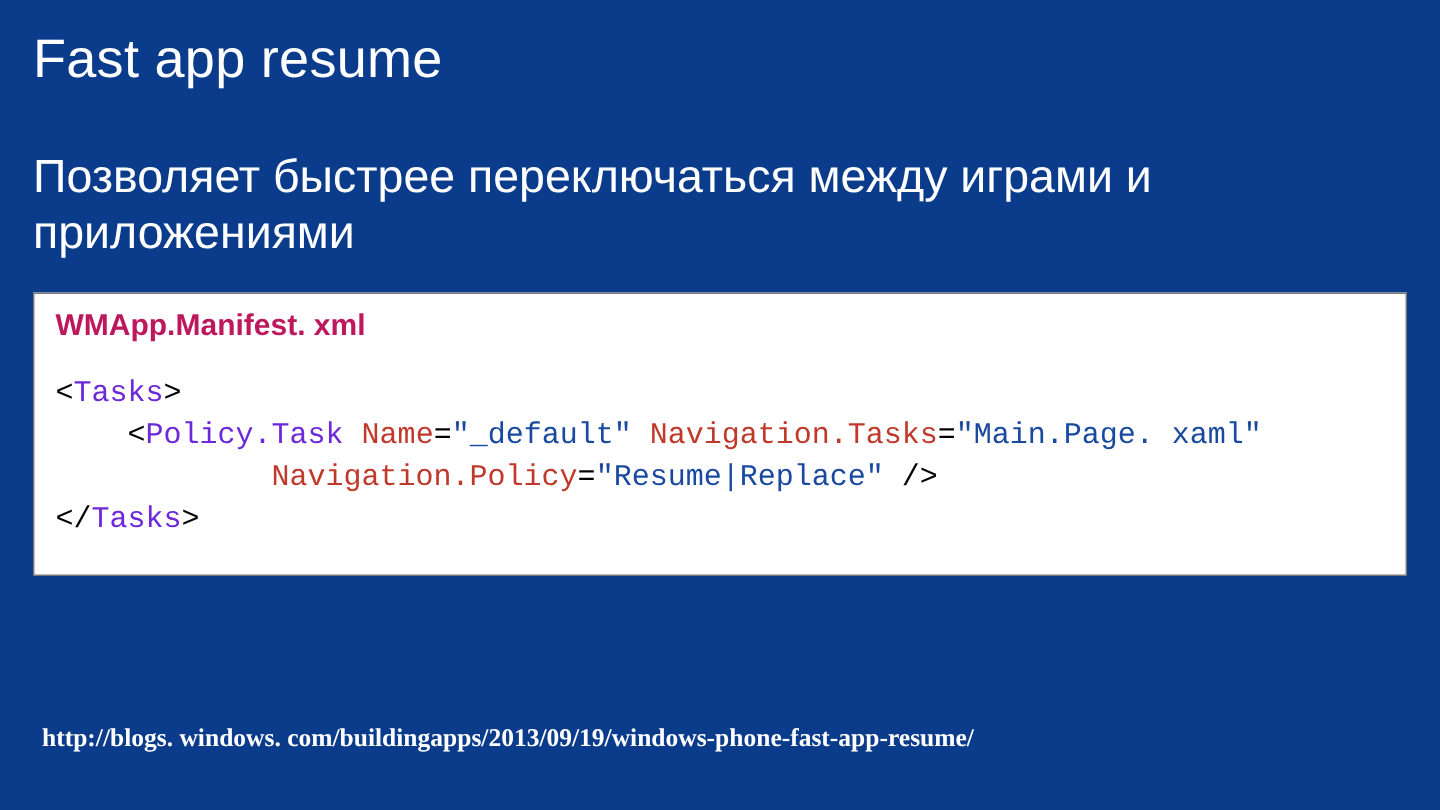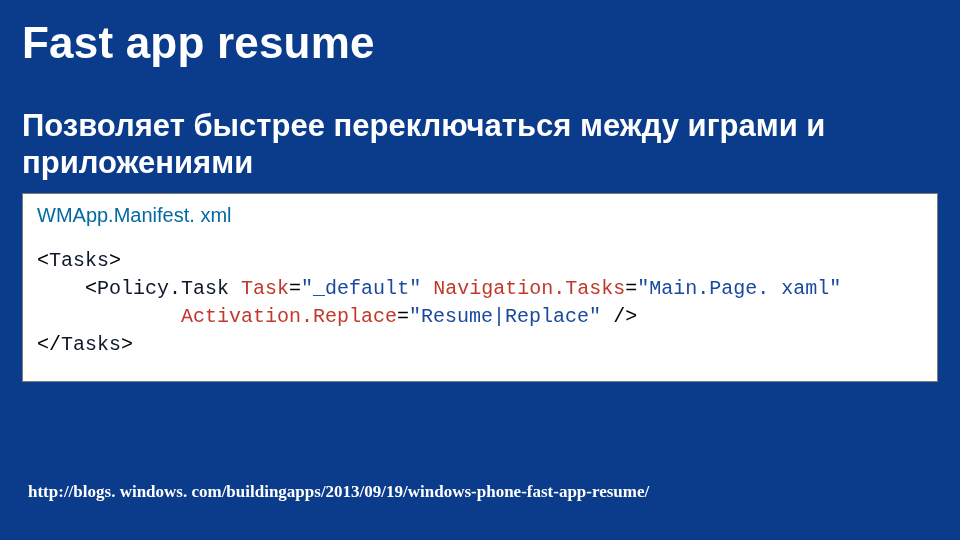--- a/index.html
+++ b/index.html
@@ -10,55 +10,55 @@
     color: #fff;
     overflow: hidden;
   }
   .slide {
     padding: 18px 22px 0 22px;
     width: 100%;
     height: 100%;
     position: relative;
   }
   .title {
-    font-size: 44px;
-    font-weight: 700;
+    font-size: 36px;
+    font-weight: 400;
     color: #ffffff;
     letter-spacing: 0.2px;
     margin-bottom: 40px;
   }
   .subtitle {
     font-size: 31px;
-    font-weight: 700;
+    font-weight: 400;
     color: #ffffff;
     line-height: 1.18;
-    margin-bottom: 12px;
+    margin-bottom: 22px;
   }
   .code-card {
     background: #ffffff;
     color: #000;
     border: 1px solid #7a7a7a;
     padding: 10px 14px 22px 14px;
     min-height: 170px;
   }
   .code-filename {
     font-family: "Segoe UI", Arial, sans-serif;
-    font-weight: 400;
+    font-weight: 700;
     font-size: 20px;
-    color: #0369a1;
+    color: #be185d;
     margin-bottom: 20px;
   }
   .code-block {
     font-family: "Courier New", Courier, monospace;
     font-size: 20px;
     line-height: 1.4;
     white-space: pre;
     color: #000;
   }
-  .tok-tag   { color: #0f172a; }
+  .tok-tag   { color: #6d28d9; }
   .tok-attr  { color: #c0392b; }
   .tok-val   { color: #1a4aa0; }
   .tok-punc  { color: #000; }
   .footer-link {
     position: absolute;
     left: 28px;
     bottom: 38px;
     font-size: 17px;
     font-weight: 600;
     color: #ffffff;
@@ -71,20 +71,20 @@
 <div class="slide">
 
   <h1 class="title">Fast app resume</h1>
 
   <div class="subtitle">Позволяет быстрее переключаться между играми и приложениями</div>
 
   <div class="code-card">
     <div class="code-filename">WMApp.Manifest. xml</div>
 
     <div class="code-block"><span class="tok-punc">&lt;</span><span class="tok-tag">Tasks</span><span class="tok-punc">&gt;</span>
-<span class="tok-punc">    </span><span class="tok-punc">&lt;</span><span class="tok-tag">Policy.Task</span><span> </span><span class="tok-attr">Task</span><span class="tok-punc">=</span><span class="tok-val">"_default"</span><span> </span><span class="tok-attr">Navigation.Tasks</span><span class="tok-punc">=</span><span class="tok-val">"Main.Page. xaml"</span>
-<span class="tok-punc">            </span><span class="tok-attr">Activation.Replace</span><span class="tok-punc">=</span><span class="tok-val">"Resume|Replace"</span><span class="tok-punc"> /&gt;</span>
+<span class="tok-punc">    </span><span class="tok-punc">&lt;</span><span class="tok-tag">Policy.Task</span><span> </span><span class="tok-attr">Name</span><span class="tok-punc">=</span><span class="tok-val">"_default"</span><span> </span><span class="tok-attr">Navigation.Tasks</span><span class="tok-punc">=</span><span class="tok-val">"Main.Page. xaml"</span>
+<span class="tok-punc">            </span><span class="tok-attr">Navigation.Policy</span><span class="tok-punc">=</span><span class="tok-val">"Resume|Replace"</span><span class="tok-punc"> /&gt;</span>
 <span class="tok-punc">&lt;/</span><span class="tok-tag">Tasks</span><span class="tok-punc">&gt;</span></div>
   </div>
 
   <div class="footer-link">http://blogs. windows. com/buildingapps/2013/09/19/windows-phone-fast-app-resume/</div>
 
 </div>
 
 </body></html>

